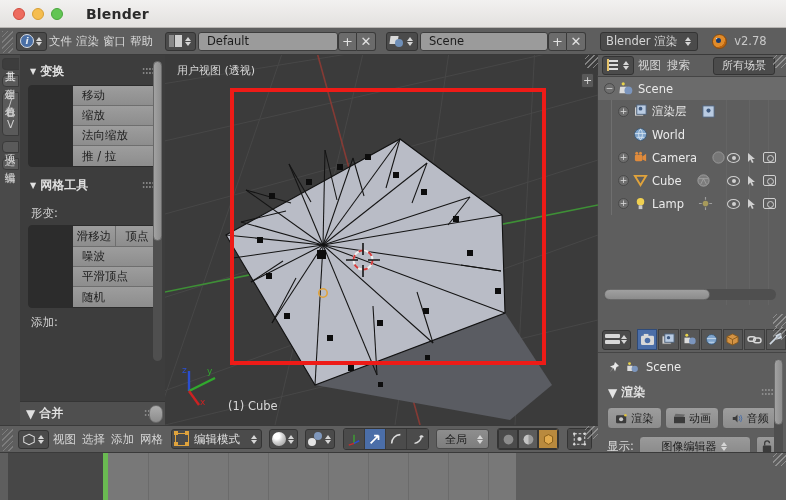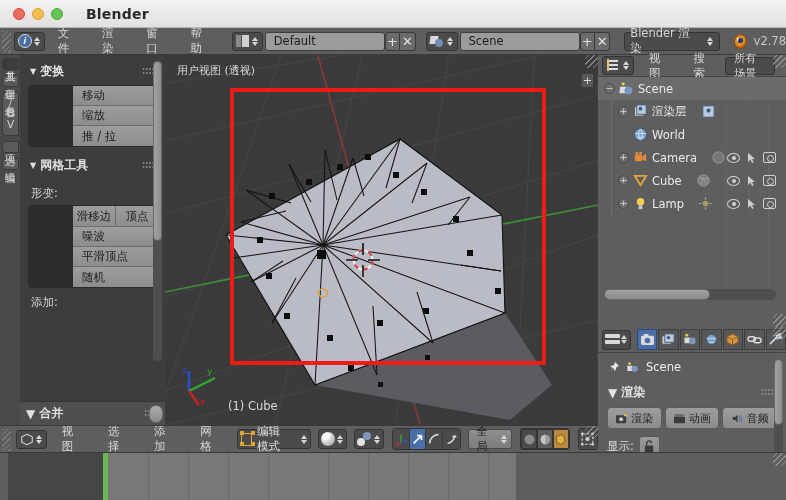--- a/index.html
+++ b/index.html
@@ -62,21 +62,21 @@
   .ic-scene::after{content:"";position:absolute;left:5px;top:4px;width:8px;height:8px;border-radius:50%;background:#6f8fb8;}
   .spin{
     display:flex;flex-direction:column;justify-content:center;gap:1px;width:7px;
   }
   .spin i{
     width:0;height:0;border-left:3.5px solid transparent;border-right:3.5px solid transparent;
   }
   .spin i:first-child{border-bottom:4px solid #d6d6d6;}
   .spin i:last-child{border-top:4px solid #d6d6d6;}
   .menu-item{
-    color:#d6d6d6;font-size:11.5px;padding:0 13px;height:20px;
+    color:#d6d6d6;font-size:11.5px;padding:0 2px;height:20px;
     display:flex;align-items:center;cursor:default;
   }
   .txtfield{
     background:#9b9b9b;border:1px solid #3e3e3e;border-radius:3px;
     height:19px;display:flex;align-items:center;padding:0 8px;
     color:#1c1c1c;font-size:11.5px;min-width:120px;
   }
   .sq-btn{
     width:19px;height:19px;background:#6b6b6b;border:1px solid #3a3a3a;
     display:flex;align-items:center;justify-content:center;color:#e2e2e2;font-size:13px;
@@ -441,20 +441,21 @@
         <div style="display:flex;align-items:center">
           <span class="tri">▼</span>
           <span>变换</span>
         </div>
         <div class="dots4"></div>
       </div>
 
       <div class="btn-stack">
         <div class="tbtn">移动</div>
         <div class="tbtn">缩放</div>
+        <div class="tbtn">法向缩放</div>
         <div class="tbtn">推 / 拉</div>
       </div>
 
       <div class="sect-head" style="margin-top:7px">
         <div style="display:flex;align-items:center">
           <span class="tri">▼</span>
           <span>网格工具</span>
         </div>
         <div class="dots4"></div>
       </div>
@@ -830,20 +831,27 @@
           <svg width="13" height="11" viewBox="0 0 16 14">
             <path d="M2 5 L5 5 L8 2 L8 12 L5 9 L2 9 Z" fill="#3b3b3b"></path>
             <path d="M10 4 a5 5 0 0 1 0 6 M12 2.5 a8 8 0 0 1 0 9" stroke="#4a6ea8" stroke-width="1.2" fill="none"></path>
           </svg>
           <span>音频</span>
         </div>
       </div>
 
       <div class="pr-fieldrow">
         <span class="pr-flabel">显示:</span>
+        <div class="pr-select">
+          <span>图像编辑器</span>
+          <span class="spin">
+              <i></i>
+              <i></i>
+            </span>
+        </div>
         <div class="lockbtn">
           <svg width="12" height="13" viewBox="0 0 12 14">
             <rect x="1.5" y="6" width="9" height="7" rx="1" fill="#3b3b3b"></rect>
             <path d="M3.5 6 L3.5 3.5 a2.6 2.6 0 0 1 5.2 0" fill="none" stroke="#3b3b3b" stroke-width="1.4"></path>
           </svg>
         </div>
       </div>
 
       <div class="pr-sect">
         <div style="display:flex;align-items:center">

